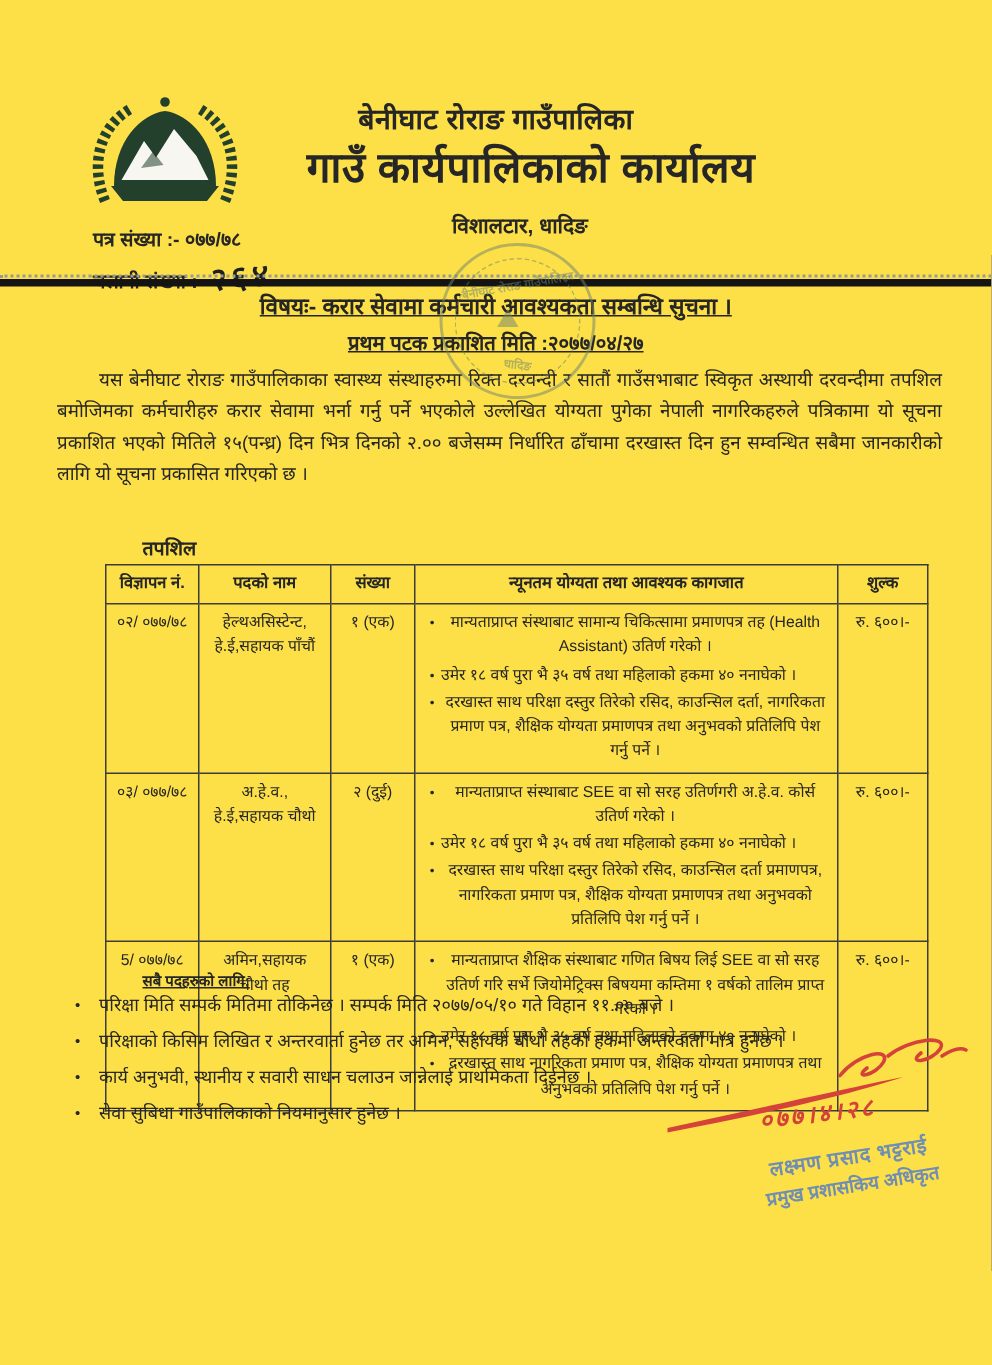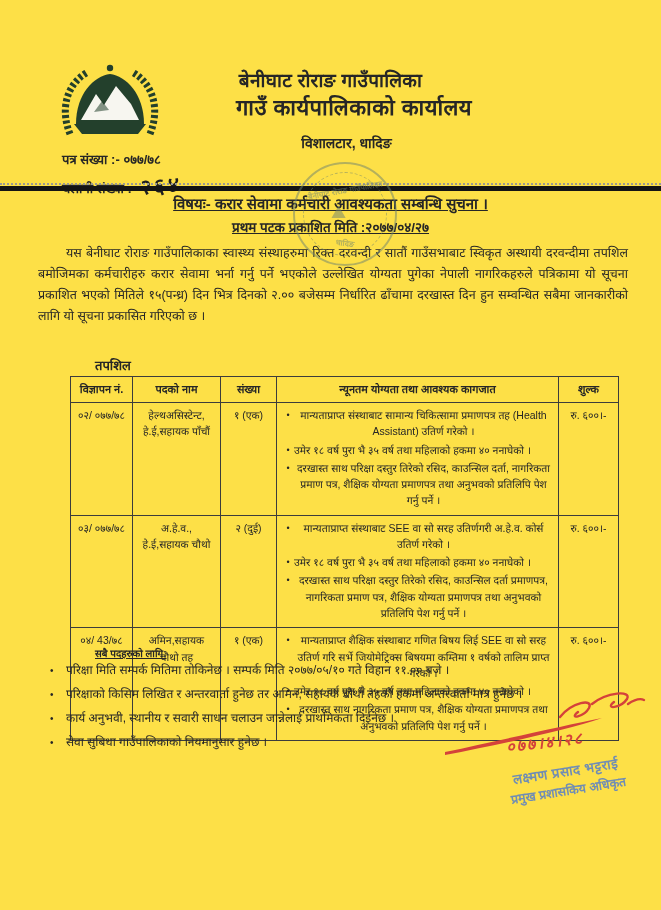--- a/index.html
+++ b/index.html
@@ -5,21 +5,21 @@
   html,body{margin:0;padding:0;background:#8a8a8a;}
   .page{
     position:relative;width:661px;height:910px;margin:0 auto;
     background:#fde047;overflow:hidden;color:#262626;
     font-family:"Liberation Sans","DejaVu Sans",sans-serif;
   }
   
   .emblem{position:absolute;left:54px;top:60px;width:112px;height:100px;}
   .head{position:absolute;left:0;top:70px;width:100%;text-align:center;line-height:1.2;}
   .head .h1{font-size:19px;font-weight:700;letter-spacing:.3px;}
-  .head .h2{font-size:22px;font-weight:800;margin-top:2px;letter-spacing:.4px;padding-left:47px;}
+  .head .h2{font-size:28px;font-weight:800;margin-top:2px;letter-spacing:.4px;padding-left:47px;}
   .head .h3{font-size:14px;font-weight:600;margin-top:14px;padding-left:32px;}
   .refs{position:absolute;left:62px;top:150px;font-size:13px;font-weight:700;line-height:1.5;}
   .hand{display:inline-block;font-size:21px;font-weight:600;transform:rotate(-5deg) skewX(-6deg);
         letter-spacing:3px;margin-left:4px;color:#1f1f1f;}
   
   .mid-stamp{position:absolute;left:293px;top:162px;width:104px;height:104px;z-index:6;
              opacity:.5;color:#6d8270;pointer-events:none;}
   .stamp-ring{position:absolute;inset:0;border:2px solid #6d8270;border-radius:50%;}
   .stamp-ring2{position:absolute;inset:10px;border:1px dashed #6d8270;border-radius:50%;}
   .stamp-t1{position:absolute;left:6px;top:22px;width:92px;font-size:8px;font-weight:700;
@@ -169,21 +169,21 @@
               </li>
           <li>
                 <span class="blt">•</span>
                 <span>दरखास्त साथ परिक्षा दस्तुर तिरेको रसिद, काउन्सिल दर्ता प्रमाणपत्र, नागरिकता प्रमाण पत्र, शैक्षिक योग्यता प्रमाणपत्र तथा अनुभवको प्रतिलिपि पेश गर्नु पर्ने ।</span>
               </li>
         </ul>
       </td>
       <td>रु. ६००।-</td>
     </tr>
     <tr>
-      <td>०४/ 43/७८</td>
+      <td>5/ ०७७/७८</td>
       <td>अमिन,सहायक चौथो तह</td>
       <td>१ (एक)</td>
       <td>
         <ul class="q">
           <li>
                 <span class="blt">•</span>
                 <span>मान्यताप्राप्त शैक्षिक संस्थाबाट गणित बिषय लिई SEE वा सो सरह उतिर्ण गरि सर्भे जियोमेट्रिक्स बिषयमा कम्तिमा १ वर्षको तालिम प्राप्त गरेको ।</span>
               </li>
           <li>
                 <span class="blt">•</span>

